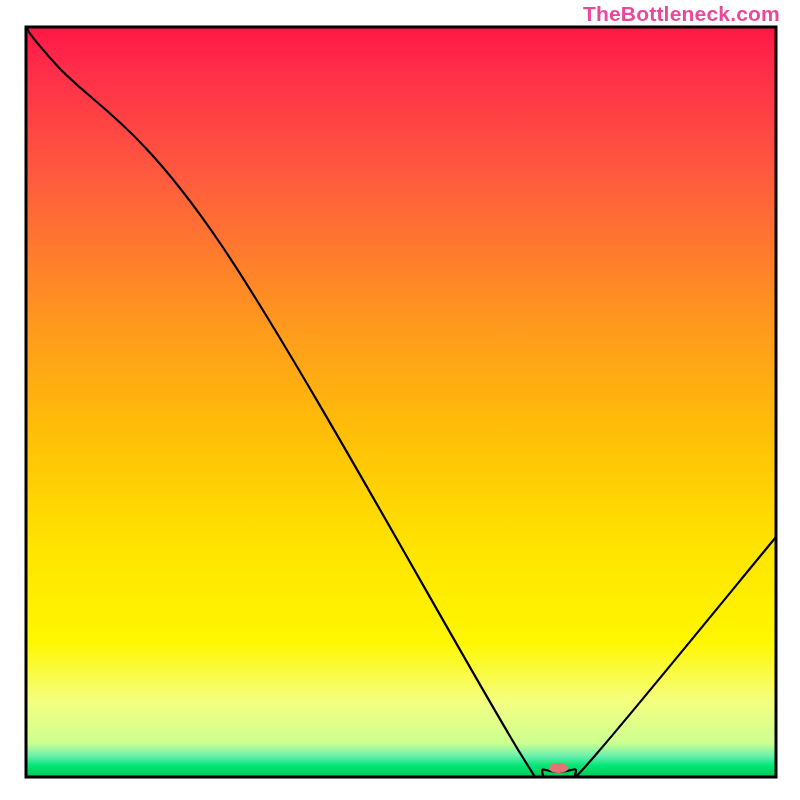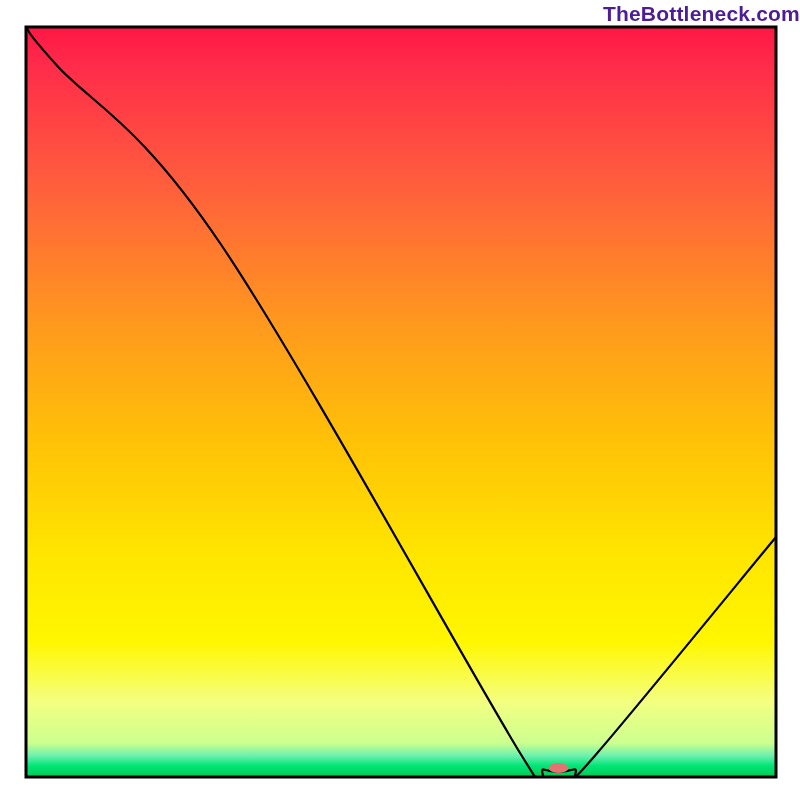--- a/index.html
+++ b/index.html
@@ -9,24 +9,24 @@
     font-family: Arial, Helvetica, sans-serif;
   }
   .wrap {
     position: relative;
     width: 800px;
     height: 800px;
   }
   .watermark {
     position: absolute;
     top: 2px;
-    right: 0;
+    right: 20px;
     font-size: 21px;
     font-weight: 600;
-    color: #4c1d95;
+    color: #ec4899;
     letter-spacing: 0.2px;
     z-index: 5;
   }
   svg {
     display: block;
   }
 </style>
 </head>
 <body>
 

